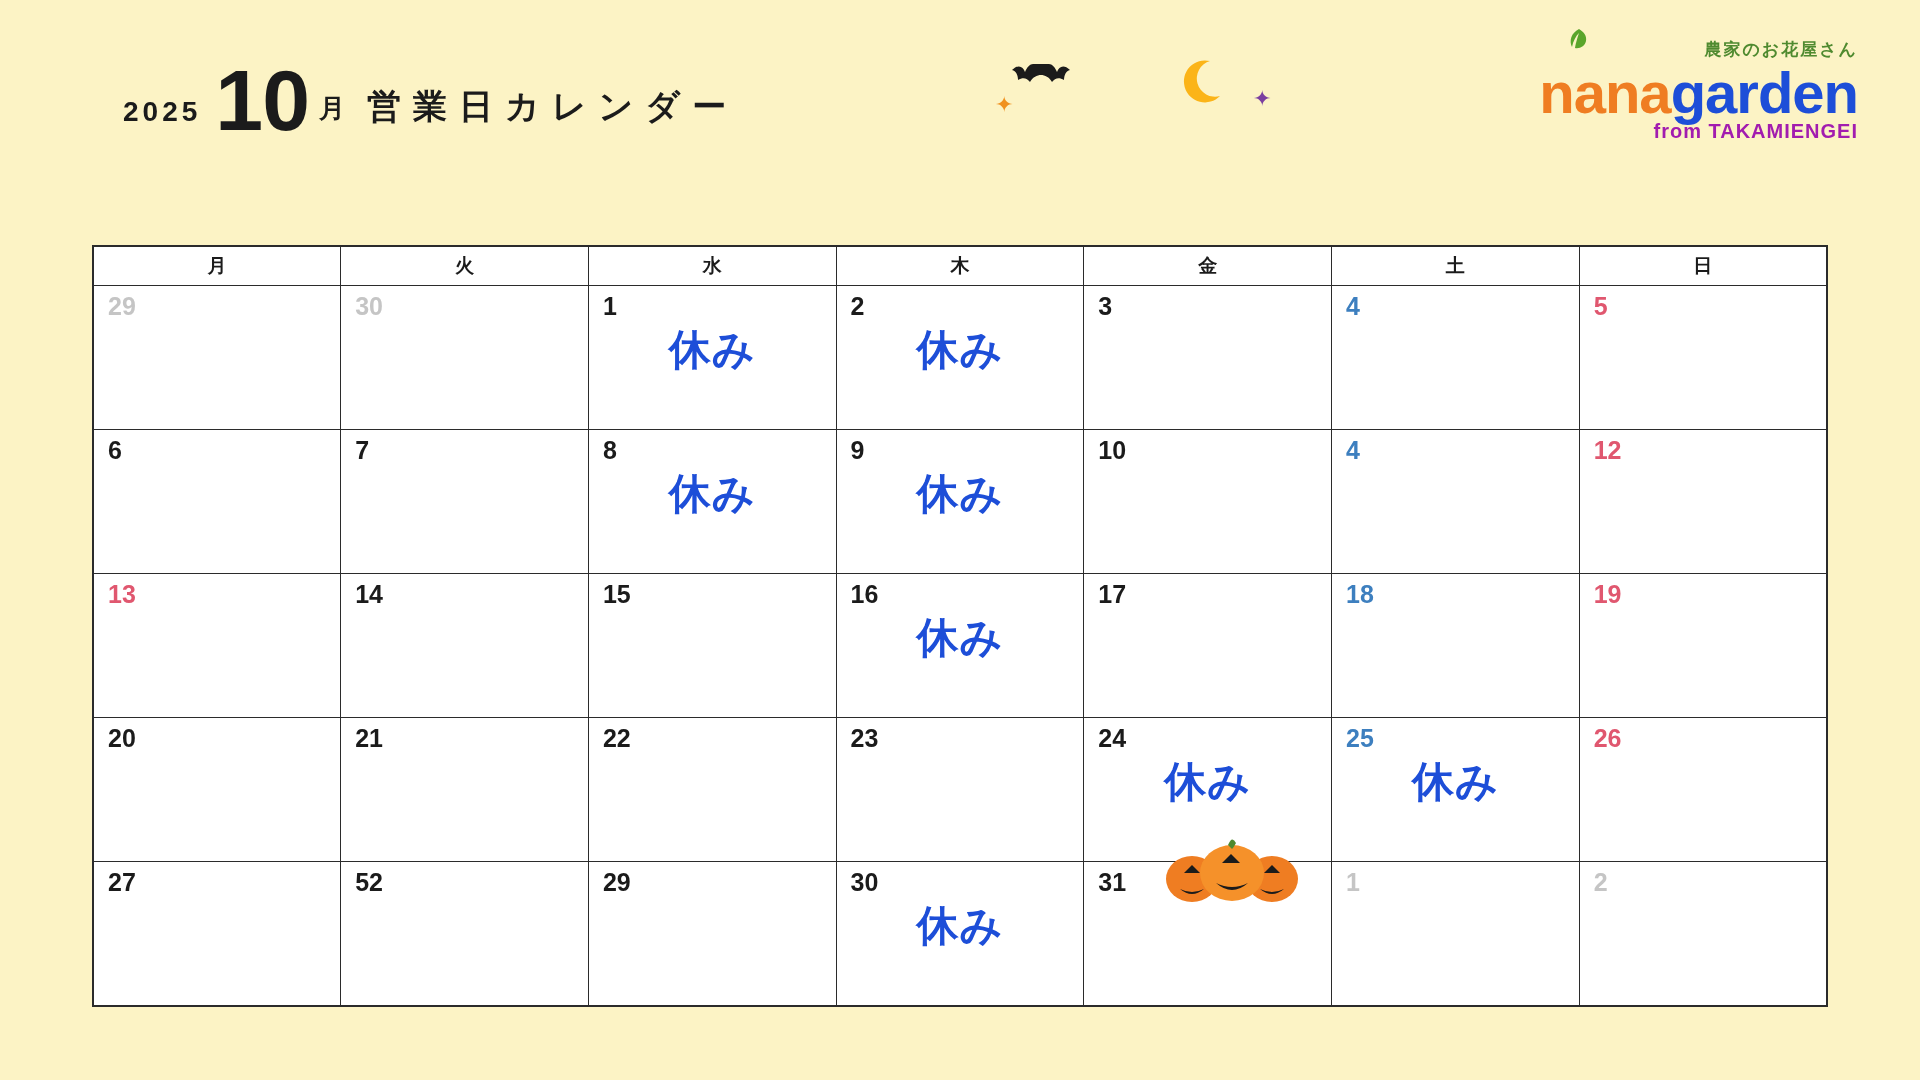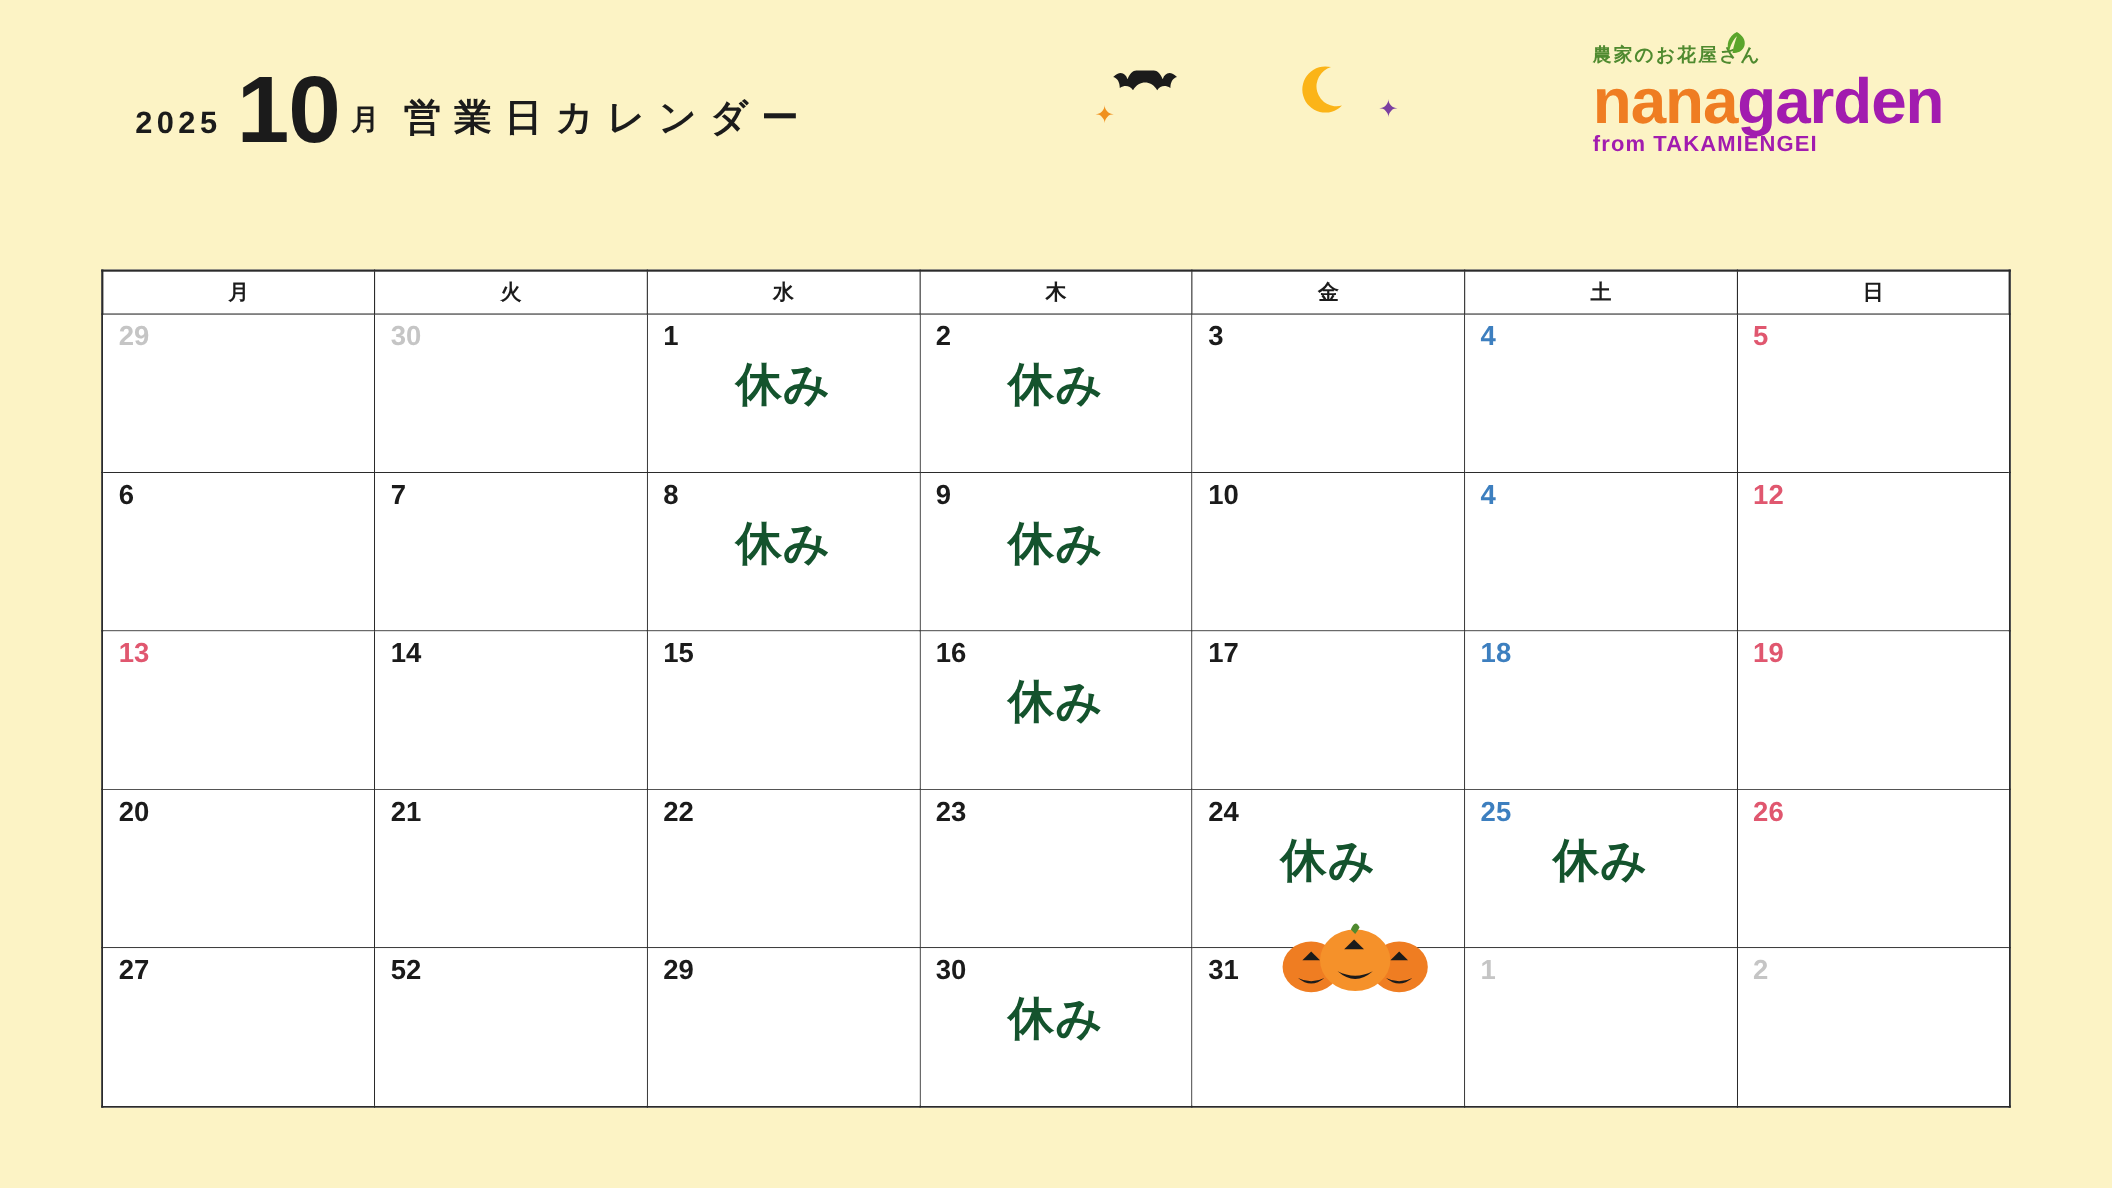--- a/index.html
+++ b/index.html
@@ -102,21 +102,21 @@
   }
   .star1 { position:absolute; left:995px; top:92px; color:#f0911f; font-size:22px; }
   .star2 { position:absolute; left:1253px; top:86px; color:#7b3fa0; font-size:22px; }
 
   
   .logo {
     position: absolute;
     right: 62px;
     top: 38px;
     width: 410px;
-    text-align: left;
+    text-align: right;
   }
   .logo-tag {
     font-size: 17px;
     color: #4f8a2f;
     letter-spacing: 2px;
     margin-bottom: 2px;
     font-weight: 600;
   }
   .logo-leaf {
     position: absolute;
@@ -125,21 +125,21 @@
     width: 22px;
     height: 22px;
   }
   .logo-main {
     font-size: 58px;
     font-weight: 800;
     letter-spacing: -1px;
     line-height: 1.05;
   }
   .lg-orange { color: #ef7d22; }
-  .lg-green  { color: #a21caf; }
+  .lg-green  { color: #1d4ed8; }
   .logo-sub {
     font-size: 20px;
     color: #a21caf;
     letter-spacing: 1px;
     margin-top: -4px;
     font-weight: 700;
   }
 
   
   .cal {
@@ -188,21 +188,21 @@
   .bg-holiday { background: #fbdada; }
   .bg-closed { background: #d4e9bb; }
   .yasumi {
     position: absolute;
     left: 0;
     right: 0;
     top: 36px;
     text-align: center;
     font-size: 42px;
     font-weight: 800;
-    color: #14532d;
+    color: #1d4ed8;
     letter-spacing: 1px;
   }
   .pumpkins {
     position: absolute;
     left: 78px;
     bottom: -44px;
     width: 140px;
     height: 78px;
     pointer-events: none;
     z-index: 5;

